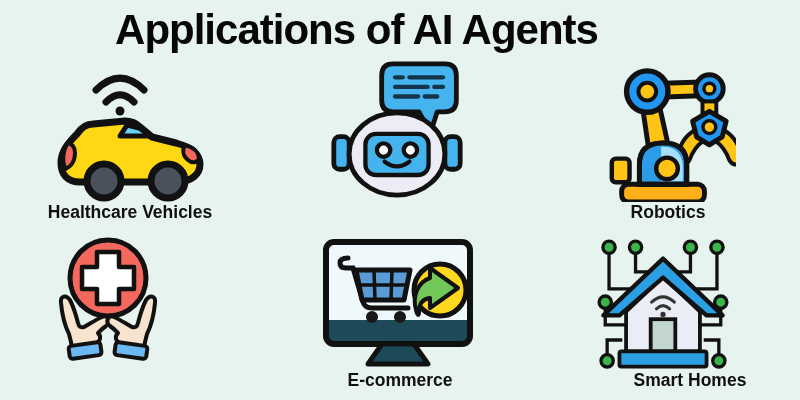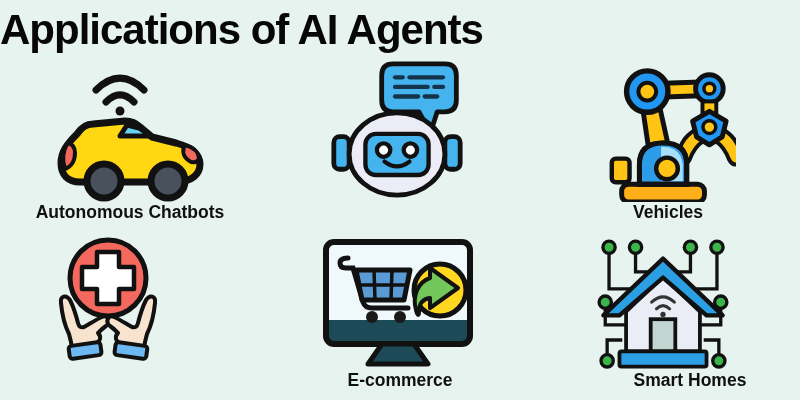--- a/index.html
+++ b/index.html
@@ -6,21 +6,21 @@
   .canvas{
     position:relative;
     width:800px;height:400px;
     background:#E7F3EF;
     overflow:hidden;
     font-family:"Liberation Sans", sans-serif;
   }
   .title{
     position:absolute;
     left:0;top:6px;width:713px;
-    text-align:left;
+    text-align:center;
     font-size:42px;
     font-weight:800;
     letter-spacing:-1px;
     color:#070707;
   }
   .cell-label{
     position:absolute;
     text-align:center;
     font-size:17.5px;
     font-weight:700;
@@ -46,21 +46,21 @@
       <circle cx="72" cy="47" r="4.5" fill="#111"></circle>
 
       <path d="M45,60 C38,60 33,64 29,70 C19,80 13,88 13,99 C13,111 20,118 32,118 L128,118 C144,118 152,110 152,100 C152,90 142,83 128,79 L104,73 L92,63 C88,59 83,57 77,57 Z" fill="#FFD712" stroke="#111" stroke-width="7" stroke-linejoin="round"></path>
       <polygon points="79,61 91,64 103,72 72,72" fill="#66D3F4" stroke="#111" stroke-width="5" stroke-linejoin="round"></polygon>
       <path d="M19,80 C15,87 14,96 17,105 C23,103 27,97 27,89 C27,83 24,79 19,80 Z" fill="#F4685E" stroke="#111" stroke-width="4"></path>
       <path d="M151,95 C151,88 145,83 137,81 C134,86 135,92 140,96 C144,99.5 149,99 151,95 Z" fill="#F4685E" stroke="#111" stroke-width="4"></path>
       <circle cx="56" cy="117" r="17" fill="#49525C" stroke="#111" stroke-width="7"></circle>
       <circle cx="120" cy="117" r="17" fill="#49525C" stroke="#111" stroke-width="7"></circle>
     </svg>
   </div>
-  <div class="cell-label" style="left:20px;top:202px;width:220px;">Autonomous Chatbots</div>
+  <div class="cell-label" style="left:20px;top:202px;width:220px;">Healthcare Vehicles</div>
 
   <div class="icon" style="left:330px;top:60px;">
     <svg width="134" height="140" viewBox="0 0 140 146">
 
       <path d="M66,4 L120,4 Q132,4 132,16 L132,42 Q132,54 120,54 L112,54 L105,76 L93,54 L66,54 Q54,54 54,42 L54,16 Q54,4 66,4 Z" fill="#45B4EE" stroke="#111" stroke-width="5" stroke-linejoin="round"></path>
       <g stroke="#14344B" stroke-width="4.5" stroke-linecap="round">
         <path d="M68,18 H76"></path>
           <path d="M83,18 H118"></path>
         <path d="M68,28 H102"></path>
           <path d="M109,28 H118"></path>
@@ -97,21 +97,21 @@
 
       <circle cx="50" cy="30" r="21" fill="#2196F3" stroke="#111" stroke-width="5.5"></circle>
       <circle cx="50" cy="30" r="9" fill="#FFC414" stroke="#111" stroke-width="4"></circle>
       <circle cx="113" cy="27" r="14" fill="#2196F3" stroke="#111" stroke-width="5"></circle>
       <circle cx="113" cy="27" r="5.5" fill="#FFC414" stroke="#111" stroke-width="3.5"></circle>
       <rect x="106" y="40" width="14" height="12" fill="#FFC414" stroke="#111" stroke-width="4"></rect>
       <polygon points="113,50 130,60 126,76 113,84 100,76 96,60" fill="#2196F3" stroke="#111" stroke-width="5" stroke-linejoin="round"></polygon>
       <circle cx="113" cy="66" r="6.5" fill="#FFC414" stroke="#111" stroke-width="3.5"></circle>
     </svg>
   </div>
-  <div class="cell-label" style="left:578px;top:202px;width:180px;">Vehicles</div>
+  <div class="cell-label" style="left:578px;top:202px;width:180px;">Robotics</div>
 
   <div class="icon" style="left:42px;top:234px;">
     <svg width="132" height="134" viewBox="0 0 132 134">
       <defs>
         <g id="hc-hand">
           <path d="M28,66 C24,60 18,62 19,69 C20,80 23,92 27,100 L29,108 C29,112 32,114 36,113 L52,110 C58,109 60,103 56,99 C58,97 61,94 64,92 C69,88 66,80 60,83 C53,86 46,91 42,93 C39,94 37,93 36,89 C34,81 31,72 28,66 Z" fill="#F8E4CE" stroke="#111" stroke-width="4" stroke-linejoin="round"></path>
           <rect x="27" y="110" width="32" height="13" rx="3" transform="rotate(-8 43 116)" fill="#6CB8F2" stroke="#111" stroke-width="4"></rect>
         </g>
       </defs>
       <circle cx="66" cy="44" r="38" fill="#F4685E" stroke="#111" stroke-width="5"></circle>

